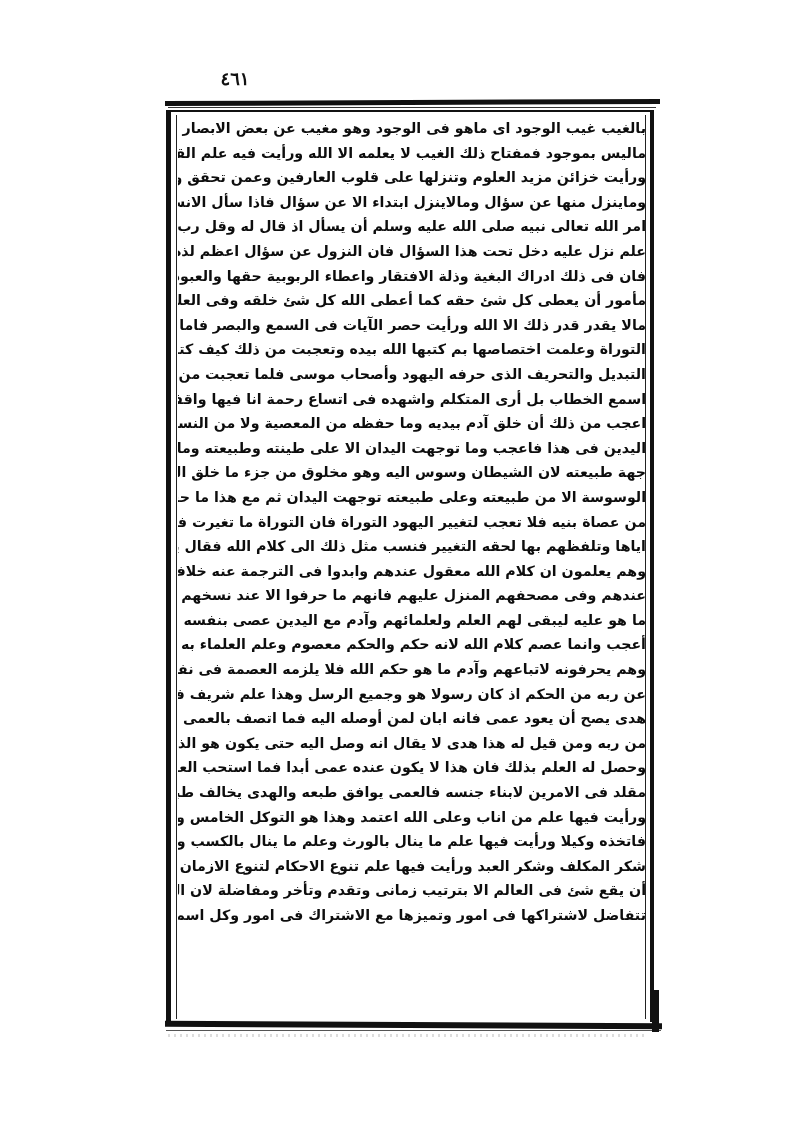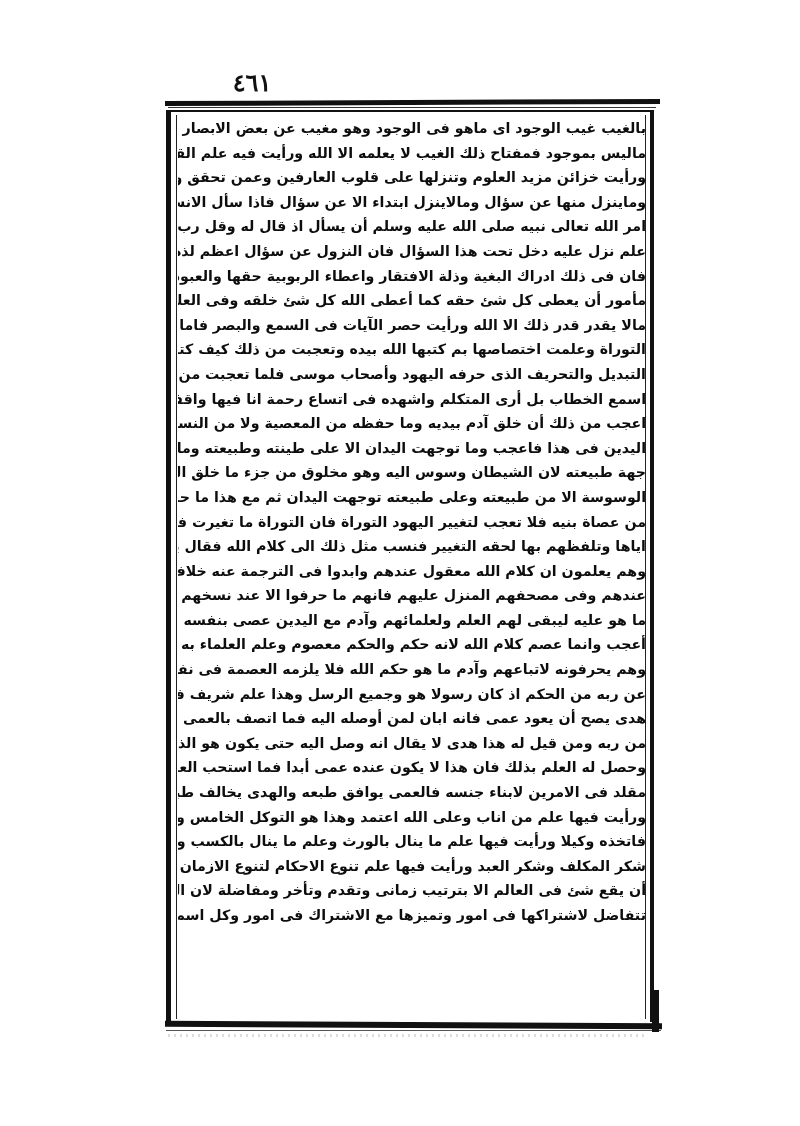--- a/index.html
+++ b/index.html
@@ -1,22 +1,22 @@
 <!DOCTYPE html>
 <html><head>
 <meta charset="utf-8">
 <style>
   html, body { margin:0; padding:0; }
   body {
     width:800px; height:1126px; background:#ffffff; position:relative; overflow:hidden;
     font-family: "DejaVu Sans", sans-serif;
   }
   .page-number {
-    position:absolute; left:222px; top:68px; width:60px; height:22px;
-    font-family:"DejaVu Serif", serif; font-weight:bold; font-size:24px; color:#111;
+    position:absolute; left:205px; top:68px; width:60px; height:22px;
+    font-family:"DejaVu Serif", serif; font-weight:bold; font-size:18px; color:#111;
     text-align:center; direction:rtl;
   }
   .top-rule {
     position:absolute; left:165px; top:100px; width:495px; height:5px; background:#111;
     transform: rotate(-0.25deg);
   }
   .top-rule-thin {
     position:absolute; left:168px; top:107px; width:488px; height:1px; background:#333;
   }
   .frame {

